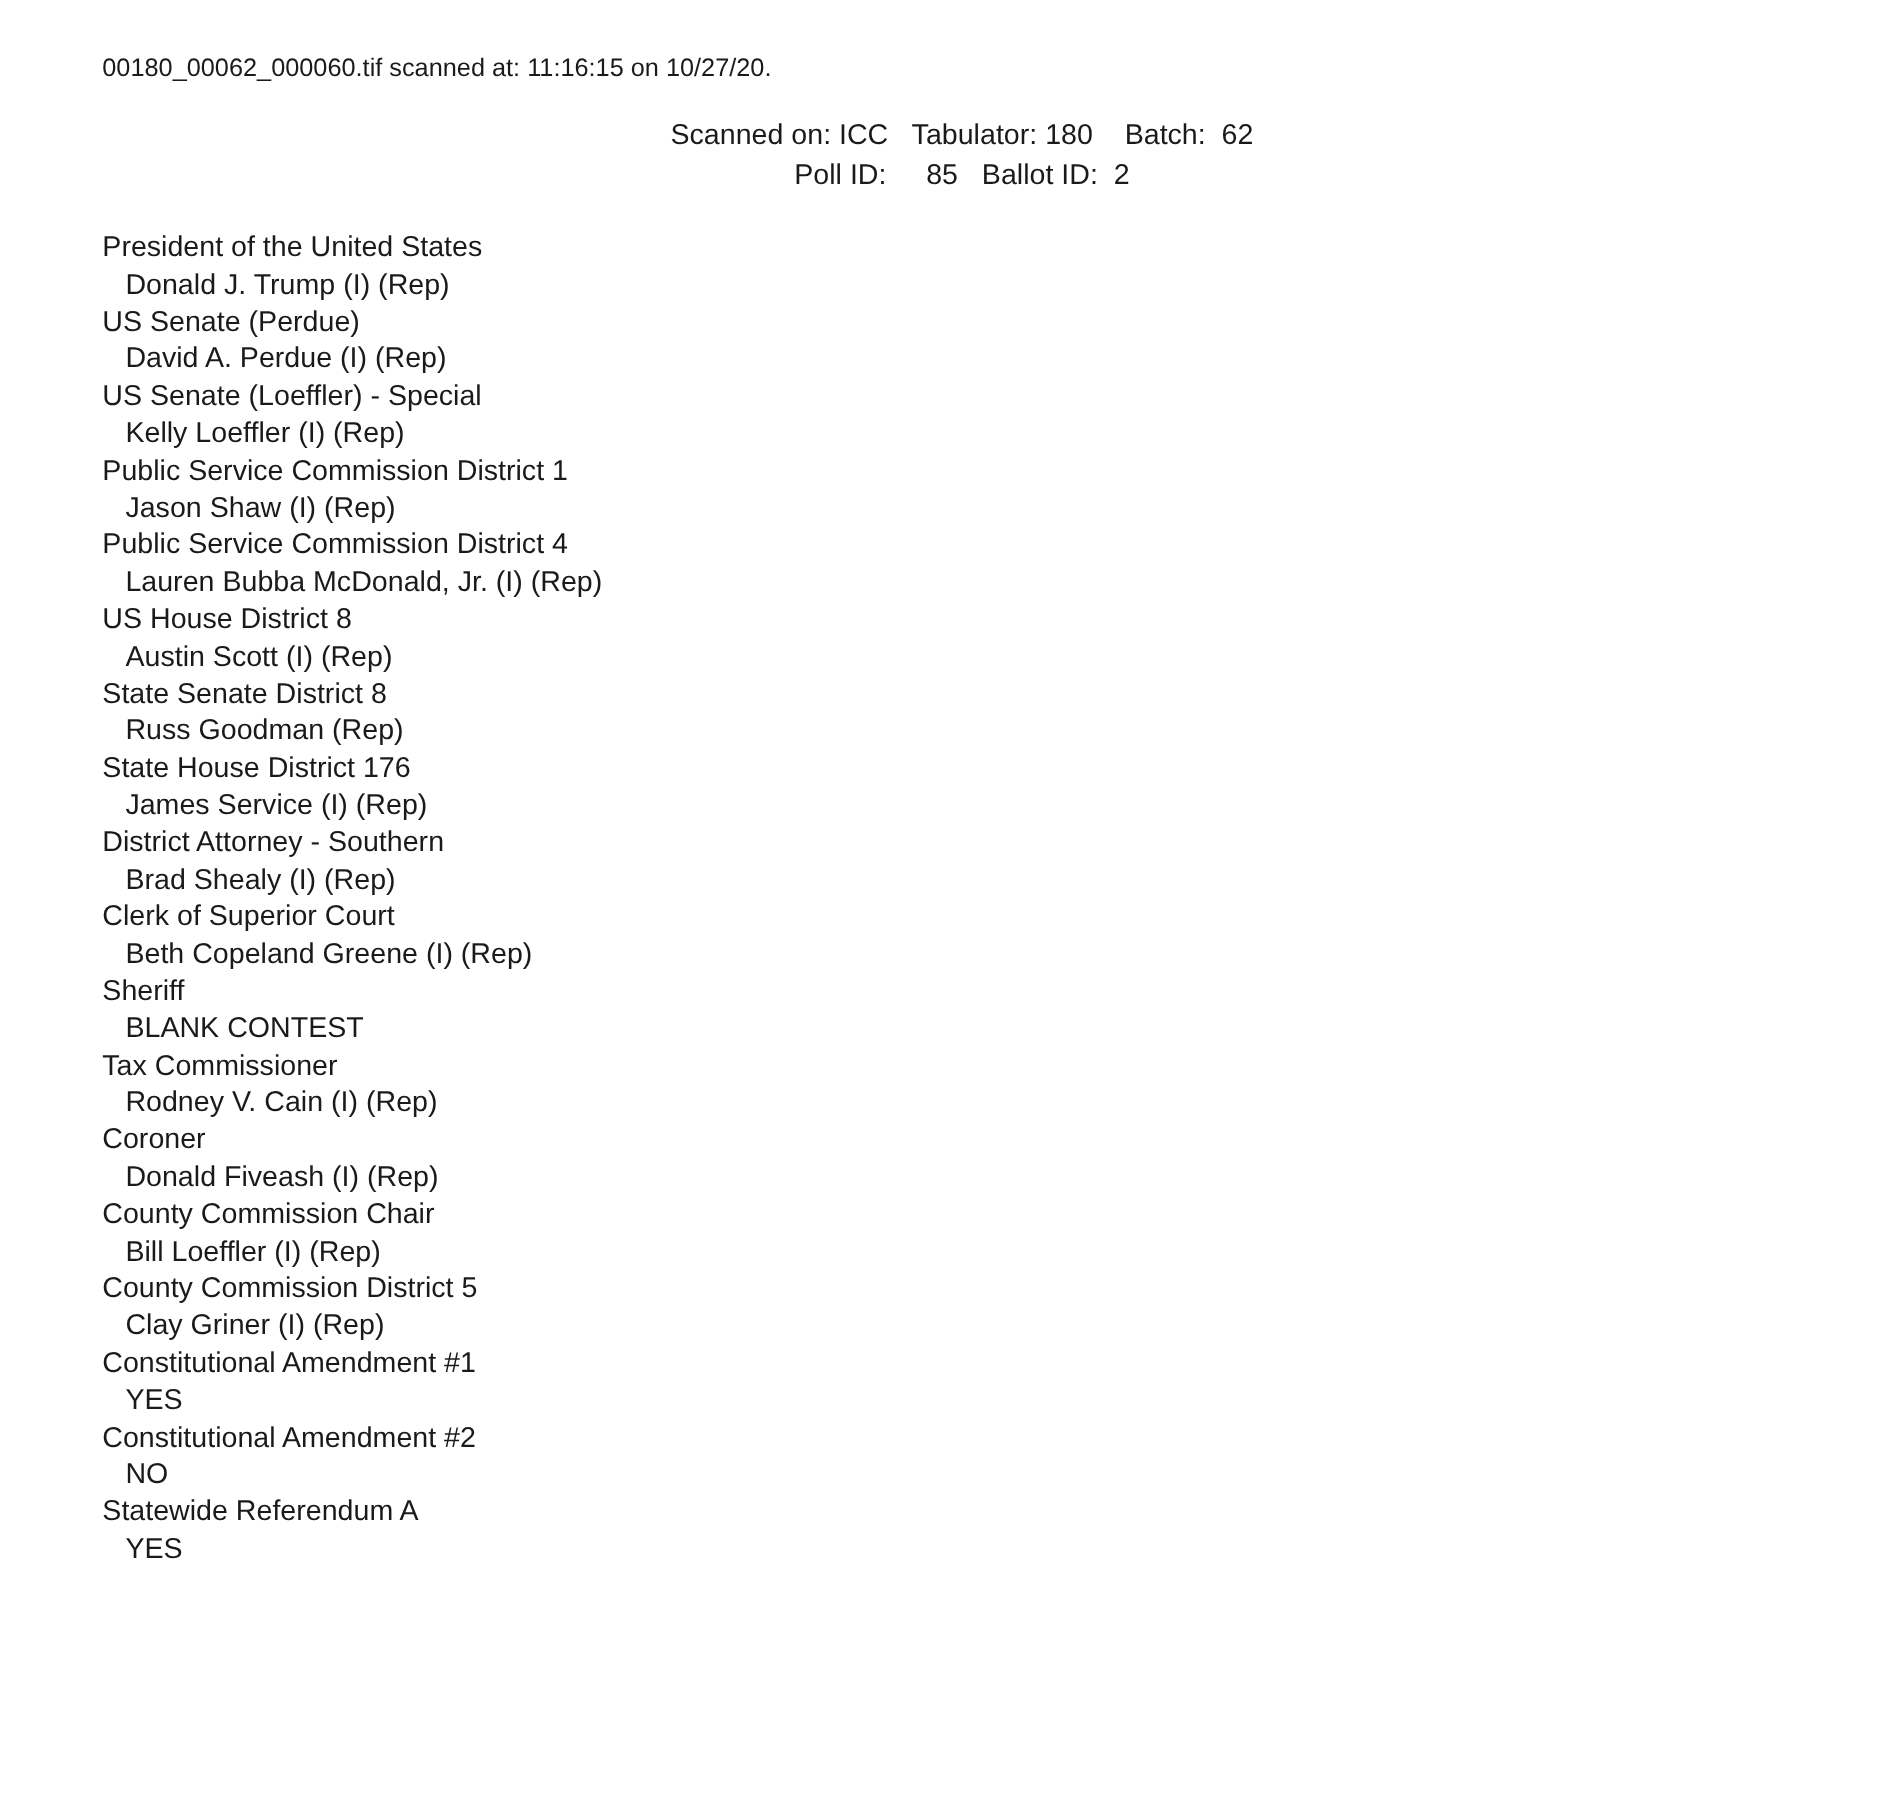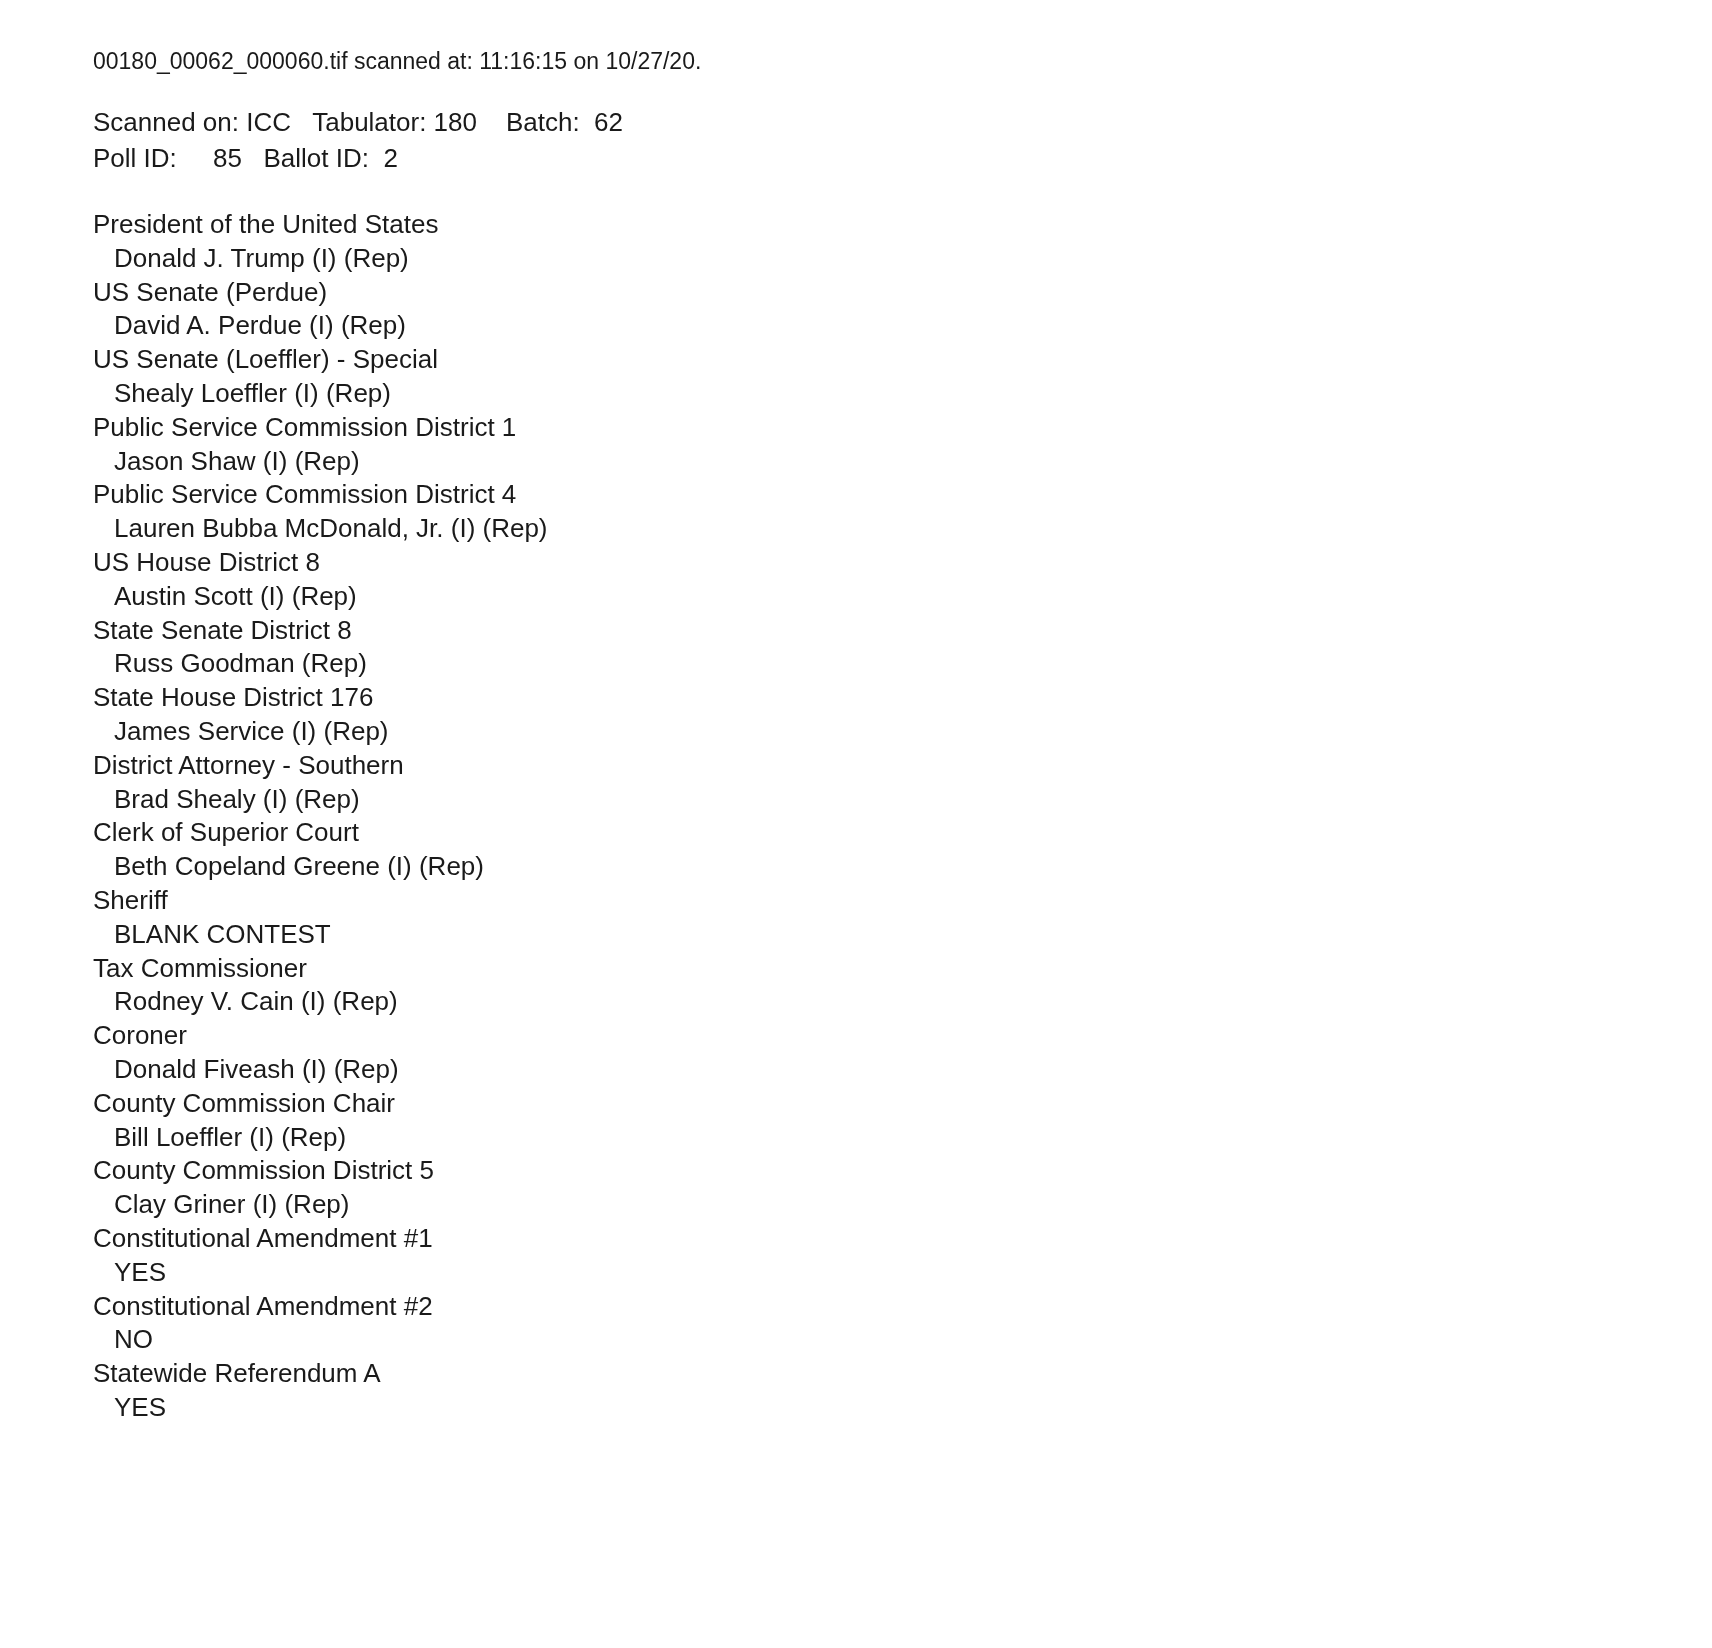--- a/index.html
+++ b/index.html
@@ -24,20 +24,21 @@
     white-space: pre;
     margin: 0 0 28px 0;
   }
   .scan-info {
     margin: 0 0 32px 0;
   }
   .scan-info-line {
     font-size: 26px;
     line-height: 36px;
     white-space: pre;
+    text-align: center;
   }
   .contest-list {
     font-size: 26px;
     line-height: 33.8px;
   }
   .contest-name {
     white-space: pre;
   }
   .contest-selection {
     padding-left: 21px;
@@ -62,21 +63,21 @@
     <div class="contest-selection">Donald J. Trump (I) (Rep)</div>
   </div>
 
   <div class="contest-row">
     <div class="contest-name">US Senate (Perdue)</div>
     <div class="contest-selection">David A. Perdue (I) (Rep)</div>
   </div>
 
   <div class="contest-row">
     <div class="contest-name">US Senate (Loeffler) - Special</div>
-    <div class="contest-selection">Shealy Loeffler (I) (Rep)</div>
+    <div class="contest-selection">Kelly Loeffler (I) (Rep)</div>
   </div>
 
   <div class="contest-row">
     <div class="contest-name">Public Service Commission District 1</div>
     <div class="contest-selection">Jason Shaw (I) (Rep)</div>
   </div>
 
   <div class="contest-row">
     <div class="contest-name">Public Service Commission District 4</div>
     <div class="contest-selection">Lauren Bubba McDonald, Jr. (I) (Rep)</div>

